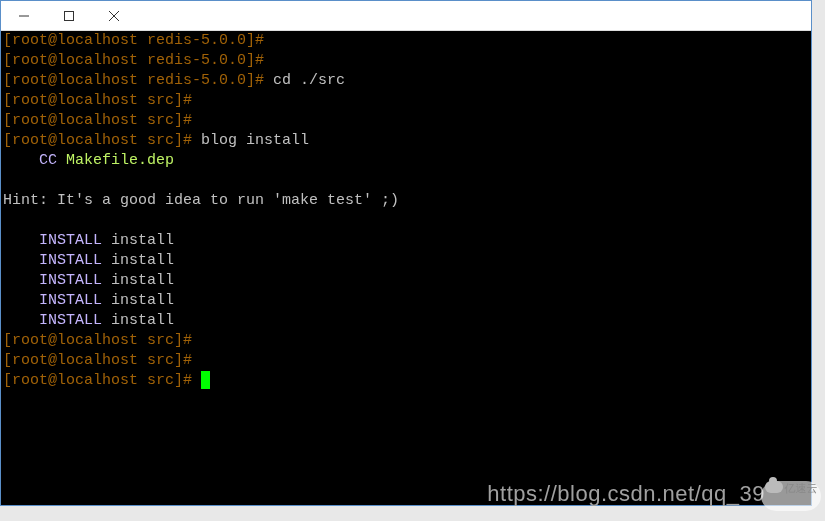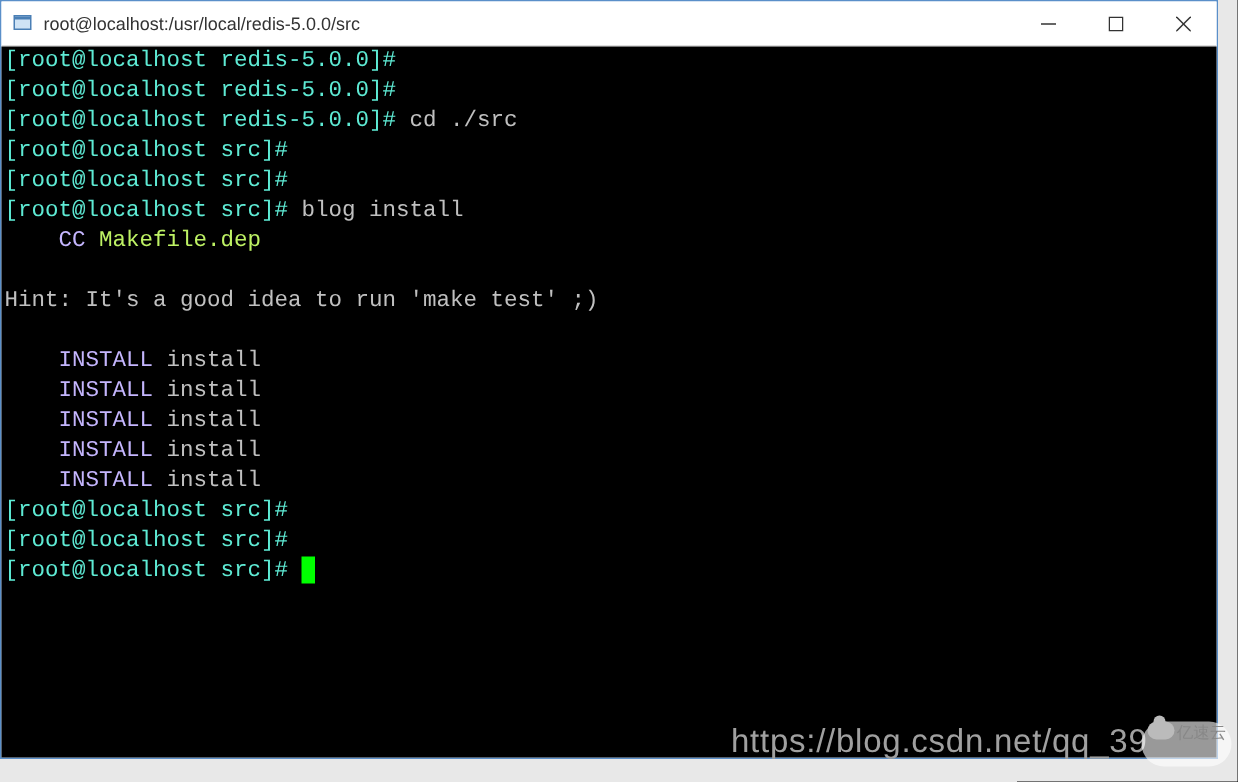--- a/index.html
+++ b/index.html
@@ -57,21 +57,21 @@
     width: 100%;
     height: calc(100% - 30px);
     font-family: "Consolas", "Courier New", monospace;
     font-size: 15px;
     line-height: 20px;
     color: #c0c0c0;
     padding: 0 2px;
     white-space: pre;
     overflow: hidden;
   }
-  .b { color: #5eead4; }
+  .b { color: #a16207; }
   .blue { color: #c4b5fd; text-align: right; }
   .yellow { color: #bef264; }
   .cursor {
     display: inline-block;
     width: 9px;
     height: 18px;
     background: #00ff00;
     vertical-align: middle;
   }
   .watermark-url {
@@ -114,30 +114,20 @@
     background: #bbb;
     border-radius: 50%;
   }
 </style>
 </head>
 <body>
 
 <div class="window">
 
   <div class="titlebar">
-    <div class="title-left">
-      <span class="title-icon">
-        <svg width="16" height="16" viewBox="0 0 16 16">
-            <rect x="2" y="2" width="12" height="10" fill="#4a7fb5"></rect>
-            <rect x="3" y="3" width="10" height="8" fill="#cfe3f5"></rect>
-            <rect x="3" y="3" width="10" height="2" fill="#4a7fb5"></rect>
-          </svg>
-      </span>
-      <span class="title-text">root@localhost:/usr/local/redis-5.0.0/src</span>
-    </div>
     <div class="win-controls">
       <div class="win-btn">
         <svg width="10" height="10">
             <line x1="0" y1="5" x2="10" y2="5" stroke="#333" stroke-width="1"></line>
           </svg>
       </div>
       <div class="win-btn">
         <svg width="10" height="10">
             <rect x="0.5" y="0.5" width="9" height="9" fill="none" stroke="#333" stroke-width="1"></rect>
           </svg>

